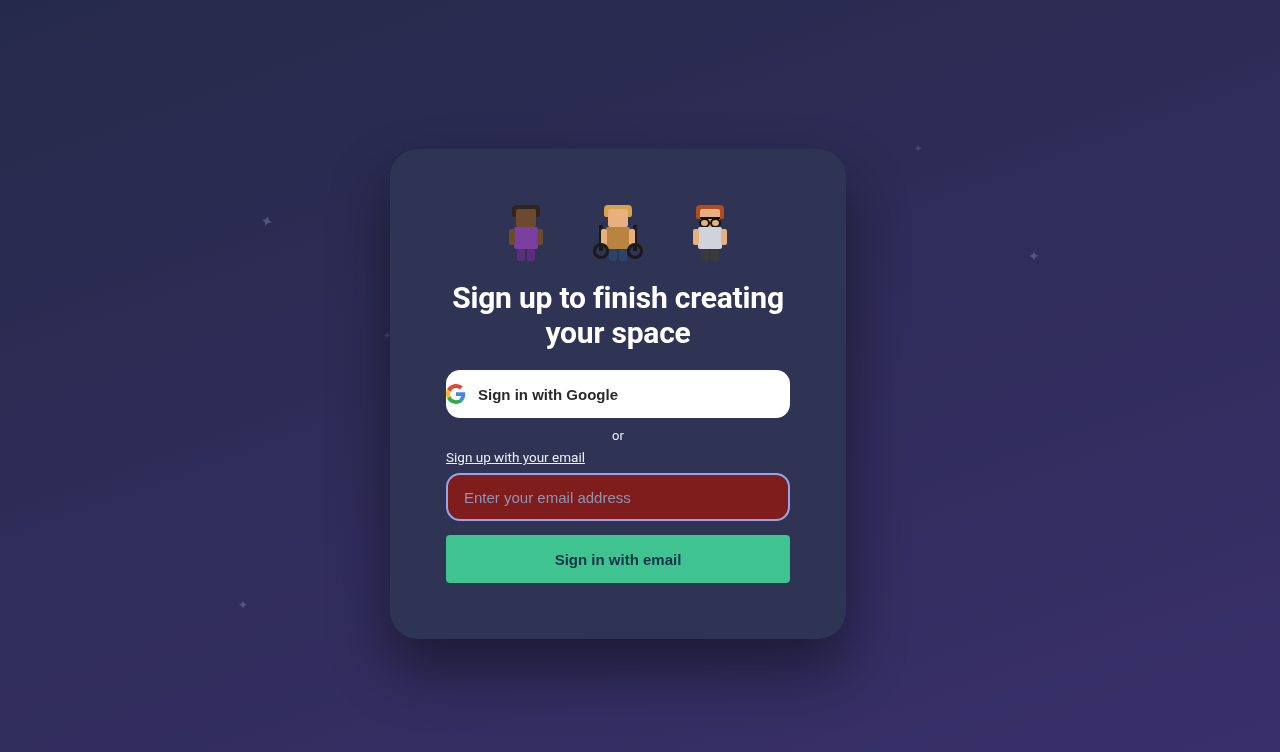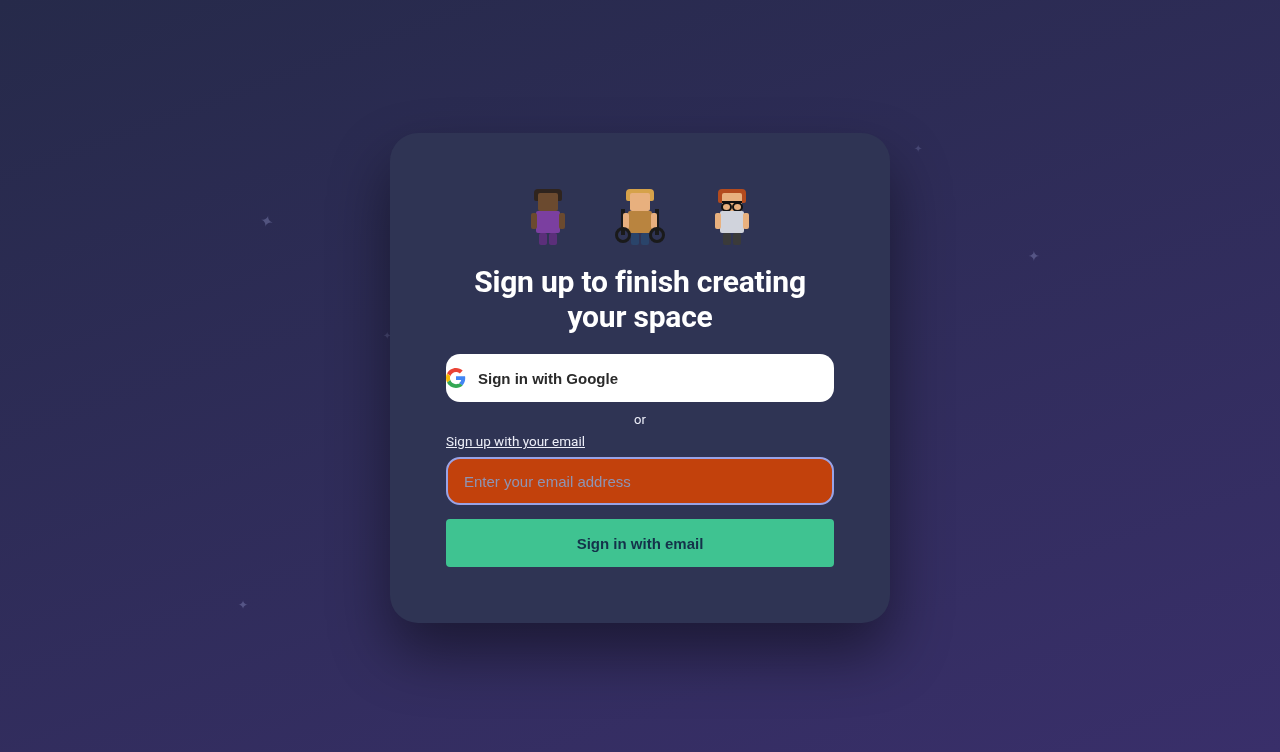--- a/index.html
+++ b/index.html
@@ -14,22 +14,22 @@
   .star { position: absolute; color: #9aa0d4; opacity: .35; font-size: 16px; }
   .star.s1 { left: 260px; top: 212px; transform: rotate(15deg); }
   .star.s2 { left: 238px; top: 598px; font-size: 12px; }
   .star.s3 { left: 383px; top: 330px; font-size: 10px; opacity: .25; }
   .star.s4 { left: 914px; top: 143px; font-size: 10px; opacity: .25; }
   .star.s5 { left: 1028px; top: 248px; font-size: 14px; }
 
   .modal {
     position: absolute;
     left: 390px;
-    top: 133px;
-    width: 500px;
+    top: 149px;
+    width: 456px;
     background: #2f3454;
     border-radius: 28px;
     padding: 56px 56px 56px 56px;
     box-shadow: 0 30px 60px rgba(0,0,0,.45);
   }
 
   .avatars {
     display: flex;
     justify-content: center;
     gap: 42px;
@@ -74,21 +74,21 @@
     color: #eceef8;
     font-size: 13.5px;
     margin-bottom: 8px;
     text-decoration: underline;
   }
 
   .email-input {
     width: 100%;
     height: 48px;
     border-radius: 14px;
-    background: #c2410c;
+    background: #7f1d1d;
     border: 2px solid #9aa3e6;
     color: #eceef8;
     font-size: 15px;
     padding: 12px 16px;
     outline: none;
   }
   .email-input::placeholder { color: #8e94b4; }
 
   .email-btn {
     margin-top: 14px;

